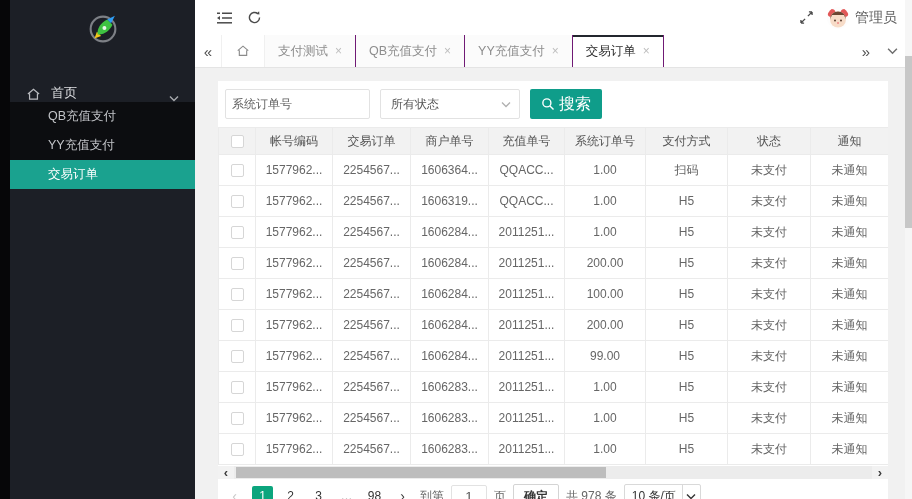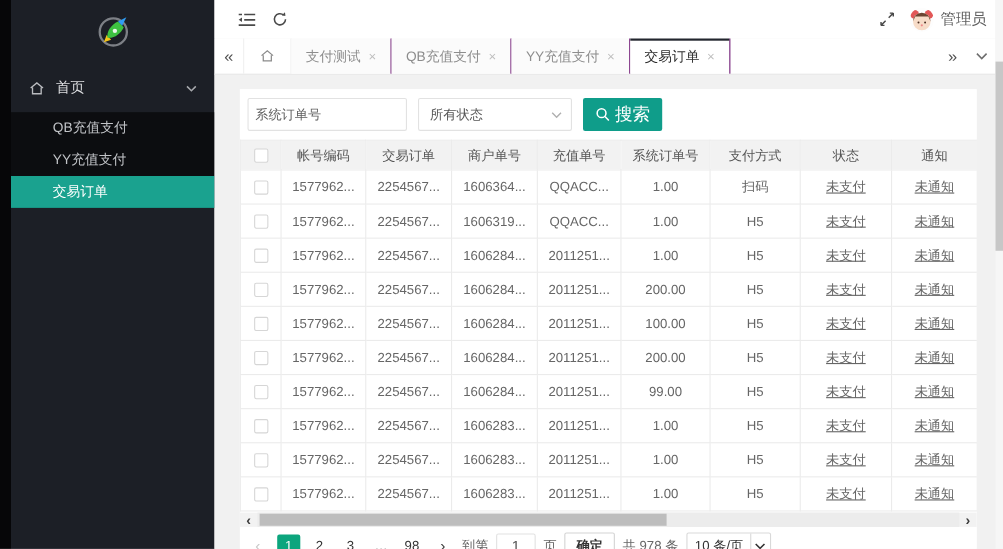--- a/index.html
+++ b/index.html
@@ -4,21 +4,21 @@
 <style>
   * { margin:0; padding:0; box-sizing:border-box; }
   html,body { background:#ddd; }
   body { font-family:"Liberation Sans","DejaVu Sans",sans-serif; }
   .app { position:relative; width:912px; height:499px; display:flex; background:#f1f1f1; overflow:hidden; font-size:12px; }
 
   
   .side-strip { width:10px; background:#060608; flex-shrink:0; }
   .sidebar { width:185px; background:#1c1f26; flex-shrink:0; display:flex; flex-direction:column; color:#c9cbce; }
   .logo-wrap { height:58px; display:flex; align-items:center; justify-content:center; }
-  .nav-item { height:44px; display:flex; align-items:center; gap:10px; padding:0 16px; font-size:13px; color:#dddee1; cursor:pointer;font-family:Liberation Serif, serif; }
+  .nav-item { height:44px; display:flex; align-items:flex-end; gap:10px; padding:0 16px; font-size:13px; color:#dddee1; cursor:pointer;font-family:Liberation Serif, serif; }
   .nav-item .nav-ic { width:15px; height:15px; color:#b9bbbf; flex-shrink:0; }
   .nav-item .chev { margin-left:auto; color:#a7a9ad; }
   .submenu { background:#0c0d10; }
   .sub-item { height:29px; line-height:29px; padding-left:38px; font-size:12.5px; color:#c2c4c8; cursor:pointer; }
   .sub-item.active { background:#1aa28f; color:#fff; }
   .sidebar-fill { flex:1; }
 
   
   .main { flex:1; min-width:0; display:flex; flex-direction:column; }
 
@@ -46,21 +46,21 @@
   .inp::placeholder { color:#606060; opacity:1; }
   .sel { position:relative; width:140px; height:30px; border:1px solid #e2e2e2; border-radius:2px; display:flex; align-items:center; padding:0 10px; color:#555; cursor:pointer; }
   .sel .chev { position:absolute; right:8px; color:#b0b0b0; }
   .search-btn { height:30px; padding:0 11px; background:#0f9d8a; border:none; border-radius:2px; color:#fff; font-size:16px; display:flex; align-items:center; gap:4px; cursor:pointer; }
 
   table.grid { border-collapse:collapse; table-layout:fixed; width:670px; }
   .grid th, .grid td { border:1px solid #ebebeb; text-align:center; font-size:12px; overflow:hidden; white-space:nowrap; font-weight:normal; }
   .grid thead th { background:#f2f2f2; height:27px; color:#555; }
   .grid tbody td { height:31px; color:#666; }
   .cell-green { color:#5FB878; }
-  .cell-red { color:#FF5722;text-decoration:underline; }
+  .cell-red { color:#FF5722; }
   .cb { display:inline-block; width:13px; height:13px; border:1px solid #d6d6d6; border-radius:2px; background:#fff; vertical-align:middle; cursor:pointer; }
 
   .h-scroll { height:13px; display:flex; align-items:center; background:#f2f2f2; margin-top:1px; }
   .h-arrow { width:16px; text-align:center; color:#3c3c3c; font-size:13px; line-height:13px; cursor:pointer; font-weight:bold; }
   .h-track { flex:1; height:13px; position:relative; background:#ececec; }
   .h-thumb { position:absolute; left:2px; top:1px; height:11px; width:58%; background:#bdbdbd; cursor:pointer; }
 
   .pager { display:flex; align-items:center; gap:7px; padding:5px 6px; color:#333; }
   .pg { min-width:21px; height:20px; line-height:20px; text-align:center; padding:0 3px; cursor:pointer; }
   .pg.active { background:#0ca57d; color:#fff; border-radius:2px; }

